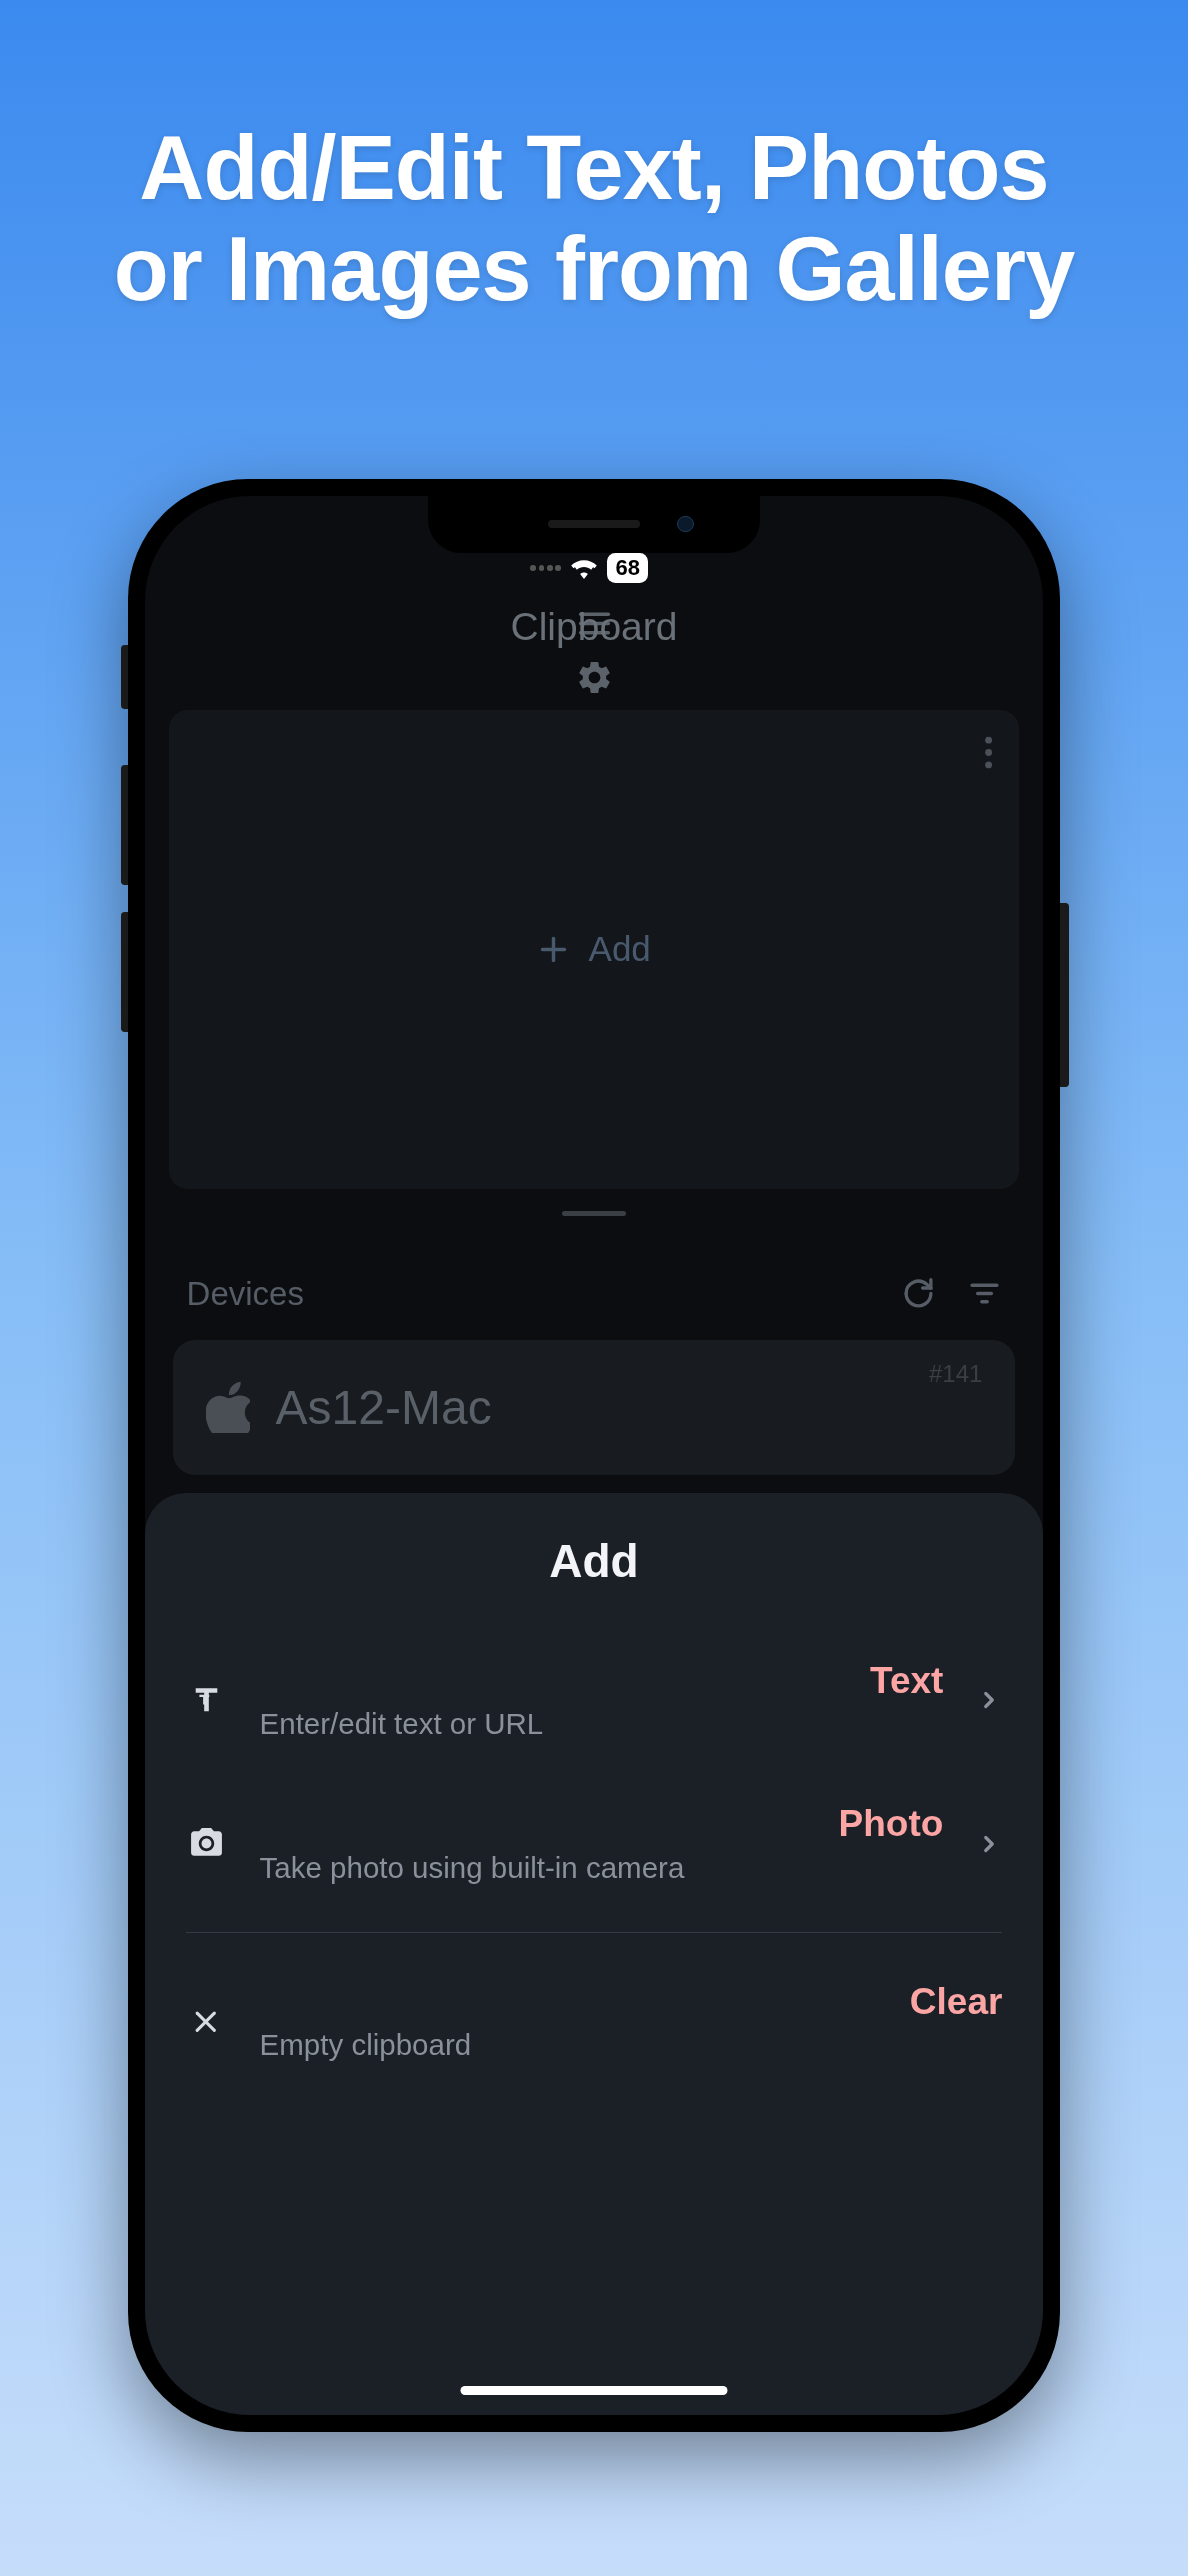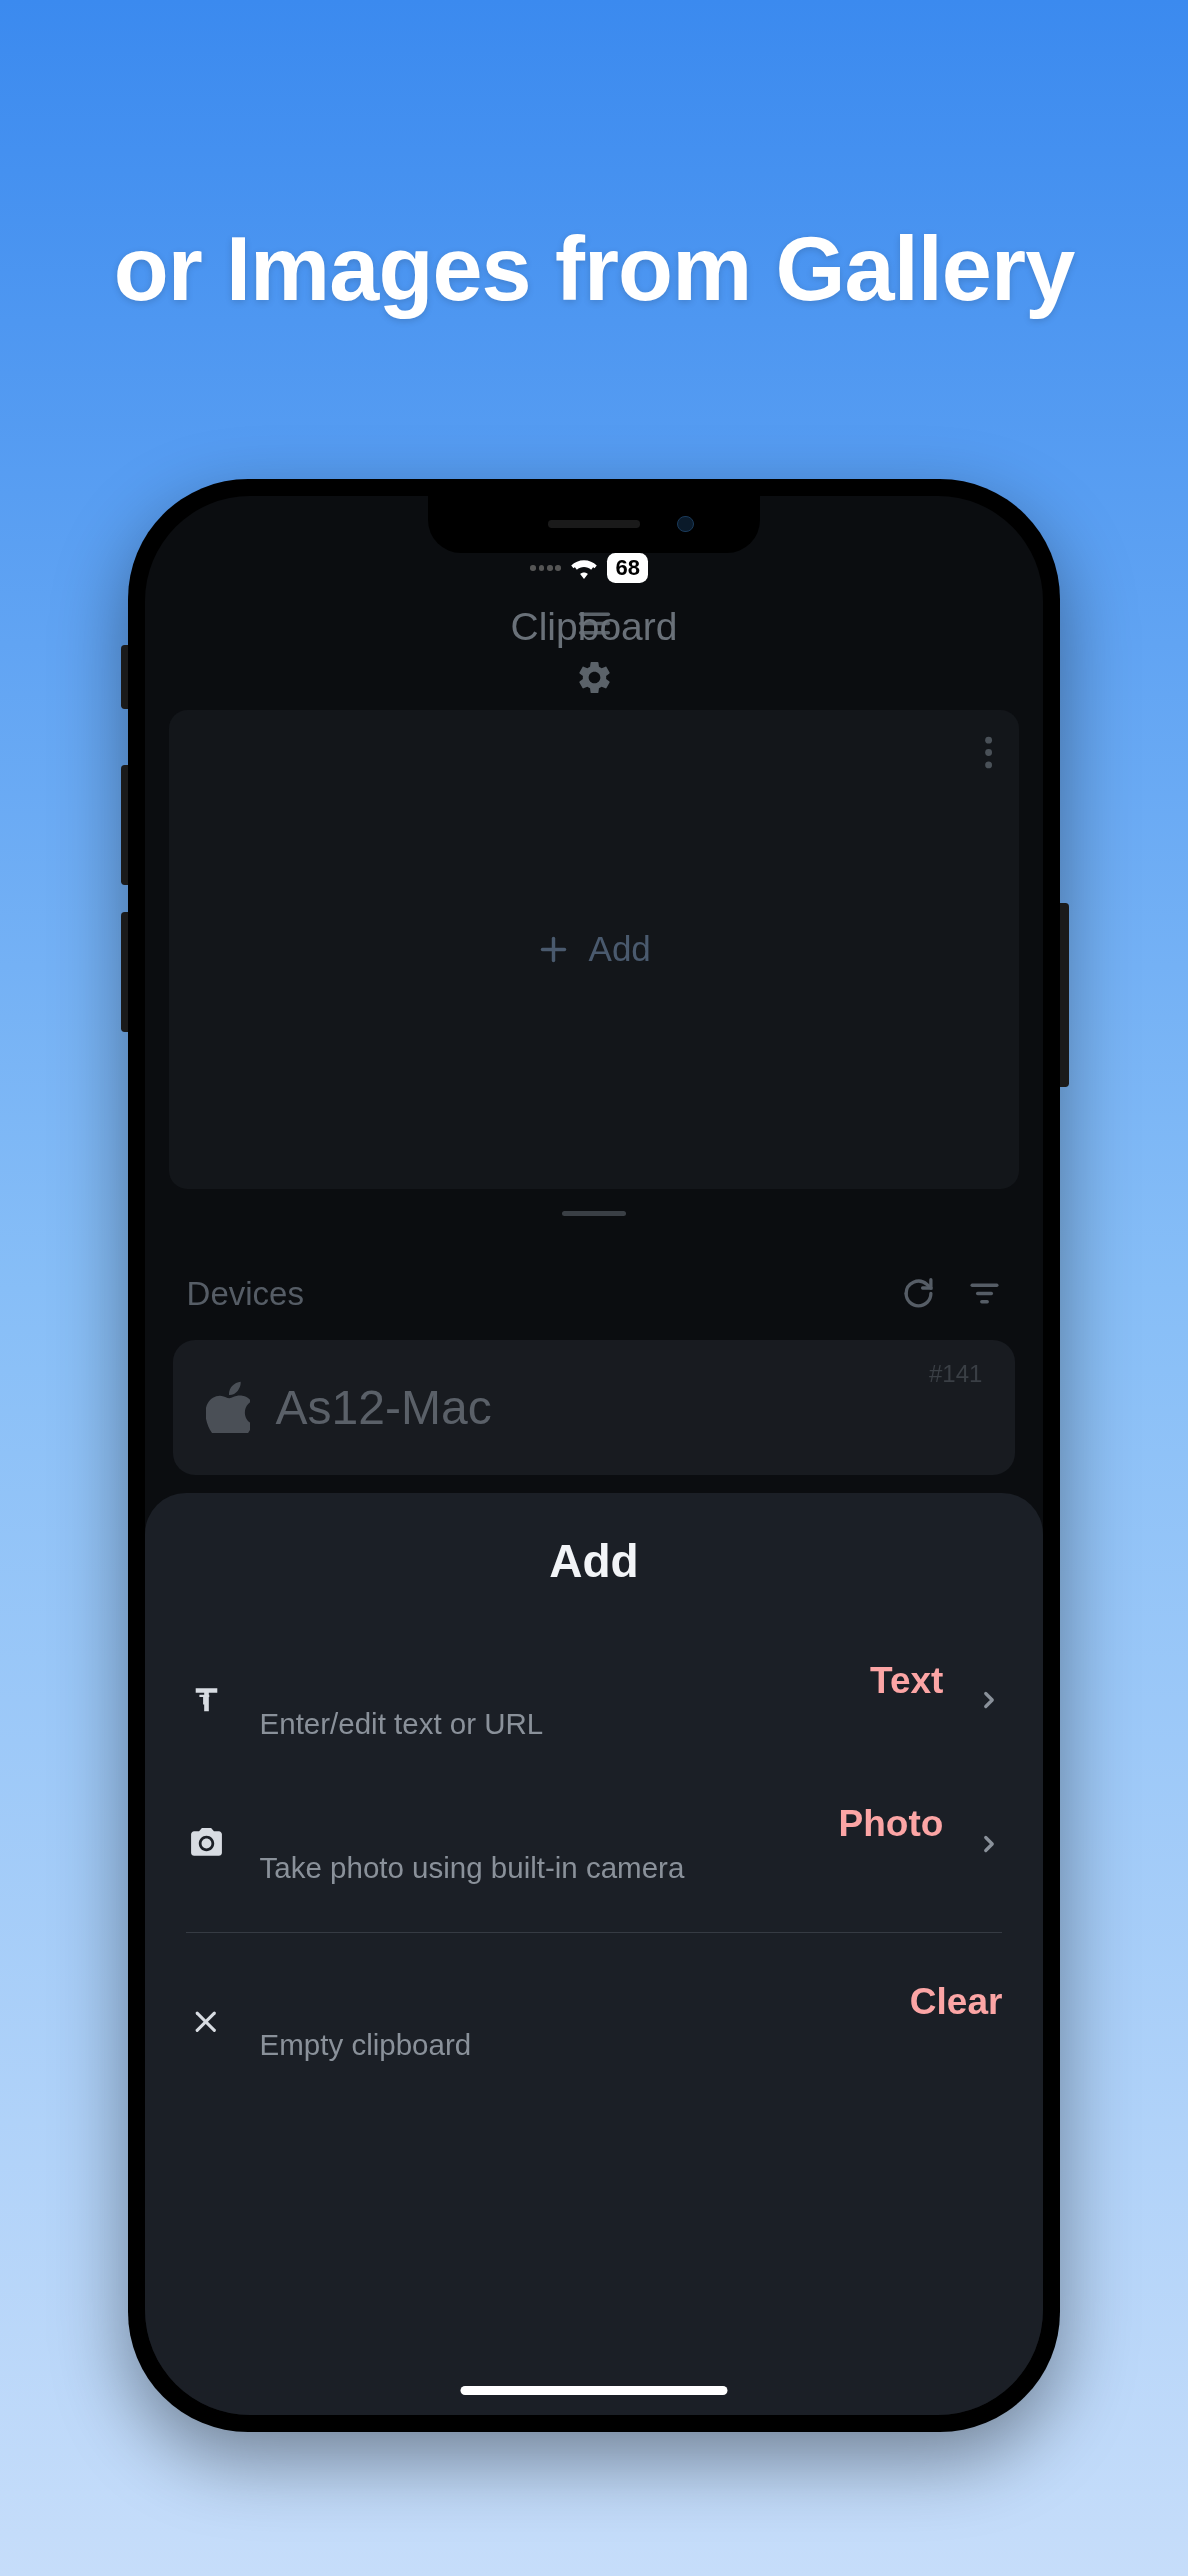--- a/index.html
+++ b/index.html
@@ -383,21 +383,21 @@
       border-radius: 4.6px;
       z-index: 200;
     }
 
     svg { display: block; }
   </style>
 </head>
 <body>
 
 <div class="marketing-title">
-  <br>
+  <span>Add/Edit Text, Photos</span><br>
   <span>or Images from Gallery</span>
 </div>
 
 <div class="phone-frame">
   <div class="side-btn-1"></div>
   <div class="side-btn-2"></div>
   <div class="phone-screen">
 
     <div class="notch">
       <div class="speaker"></div>

